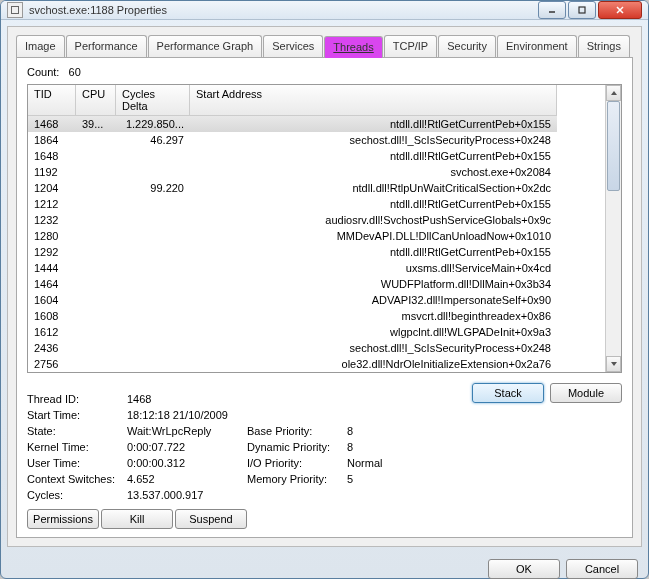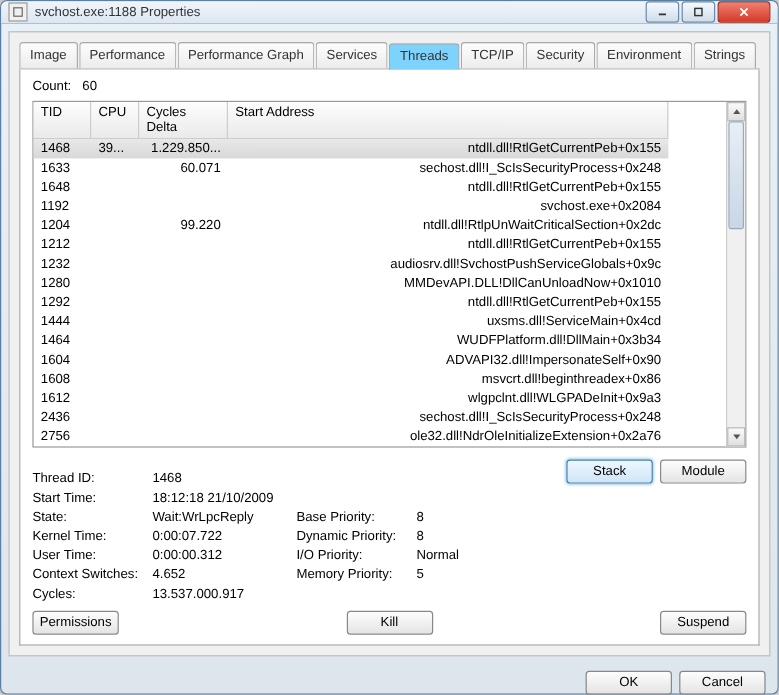--- a/index.html
+++ b/index.html
@@ -13,21 +13,21 @@
 .titlebar .title { flex: 1; color: #333; }
 .winbtns { display: flex; gap: 2px; }
 .winbtn { width: 28px; height: 18px; border: 1px solid #6b8aab; border-radius: 3px; background: linear-gradient(#f5faff, #d0dce8); display: flex; align-items: center; justify-content: center; cursor: pointer; }
 .winbtn.close { width: 44px; background: linear-gradient(#f08070, #d43a2a); border-color: #a02818; }
 .winbtn svg { width: 10px; height: 10px; }
 
 .content { flex: 1; background: #f0f0f0; margin: 6px; border: 1px solid #bbb; padding: 8px; display: flex; flex-direction: column; }
 
 .tabs { display: flex; border-bottom: 1px solid #aaa; }
 .tab { padding: 4px 8px; background: linear-gradient(#fdfdfd, #ececec); border: 1px solid #aaa; border-bottom: none; border-radius: 3px 3px 0 0; margin-right: 1px; cursor: pointer; color: #333; }
-.tab.active { background: #7dd3fc; position: relative; top: 1px; padding-bottom: 5px; }
+.tab.active { background: #d946ef; position: relative; top: 1px; padding-bottom: 5px; text-decoration: underline; }
 
 .tabpanel { flex: 1; background: #fff; border: 1px solid #aaa; border-top: none; padding: 8px 10px; display: flex; flex-direction: column; }
 
 .countline { margin-bottom: 6px; }
 
 .listwrap { border: 1px solid #999; flex: 0 0 auto; display: flex; gap: 48px; }
 .listview { flex: 1; }
 .listhead { display: flex; background: linear-gradient(#fdfdfd, #eaeaea); border-bottom: 1px solid #ccc; }
 .listhead .col { padding: 3px 6px; border-right: 1px solid #ccc; cursor: pointer; text-align: left; }
 .listbody { }
@@ -44,21 +44,21 @@
 .sbthumb { position: absolute; left: 1px; right: 1px; top: 0; height: 90px; background: linear-gradient(#e8eef6, #c8d6e6); border: 1px solid #9ab; border-radius: 2px; cursor: pointer; }
 
 .details { margin-top: 10px; display: flex; gap: 40px; }
 .detcol { display: flex; flex-direction: column; gap: 4px; }
 .detrow { display: flex; }
 .detlbl { width: 100px; }
 .detval { width: 120px; }
 .detlbl2 { width: 100px; }
 .detval2 { }
 
-.btnrow { display: flex; justify-content: space-between; gap: 2px; margin-top: 8px; }
+.btnrow { display: flex; justify-content: flex-start; gap: 2px; margin-top: 8px; }
 .btn { min-width: 72px; padding: 3px 4px; background: linear-gradient(#fdfdfd, #e4e4e4); border: 1px solid #888; border-radius: 3px; cursor: pointer; text-align: center; }
 .btn.primary { border: 1px solid #3c7fb1; box-shadow: 0 0 3px #6fabd8; background: linear-gradient(#eef7ff, #cfe5f6); }
 
 .bottom-btns { padding: 6px 10px 8px; display: flex; justify-content: flex-end; gap: 6px; }
 </style>
 </head>
 <body>
 
 <div class="window">
   <div class="titlebar">
@@ -112,23 +112,23 @@
             <div class="col col-addr">Start Address</div>
           </div>
           <div class="listbody" id="listbody">
               <div class="row sel">
                 <div class="cell cell-tid">1468</div>
                 <div class="cell cell-cpu">39...</div>
                 <div class="cell cell-cyc">1.229.850...</div>
                 <div class="cell cell-addr">ntdll.dll!RtlGetCurrentPeb+0x155</div>
               </div>
               <div class="row">
-                <div class="cell cell-tid">1633</div>
-                <div class="cell cell-cpu"></div>
-                <div class="cell cell-cyc">60.071</div>
+                <div class="cell cell-tid">1864</div>
+                <div class="cell cell-cpu"></div>
+                <div class="cell cell-cyc">46.297</div>
                 <div class="cell cell-addr">sechost.dll!I_ScIsSecurityProcess+0x248</div>
               </div>
               <div class="row">
                 <div class="cell cell-tid">1648</div>
                 <div class="cell cell-cpu"></div>
                 <div class="cell cell-cyc"></div>
                 <div class="cell cell-addr">ntdll.dll!RtlGetCurrentPeb+0x155</div>
               </div>
               <div class="row">
                 <div class="cell cell-tid">1192</div>

